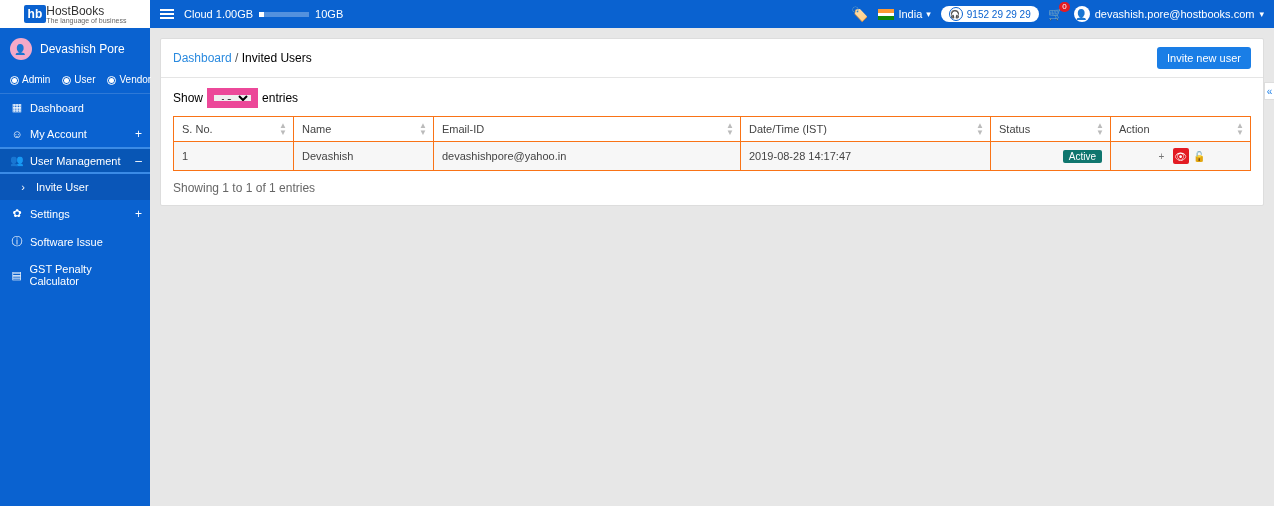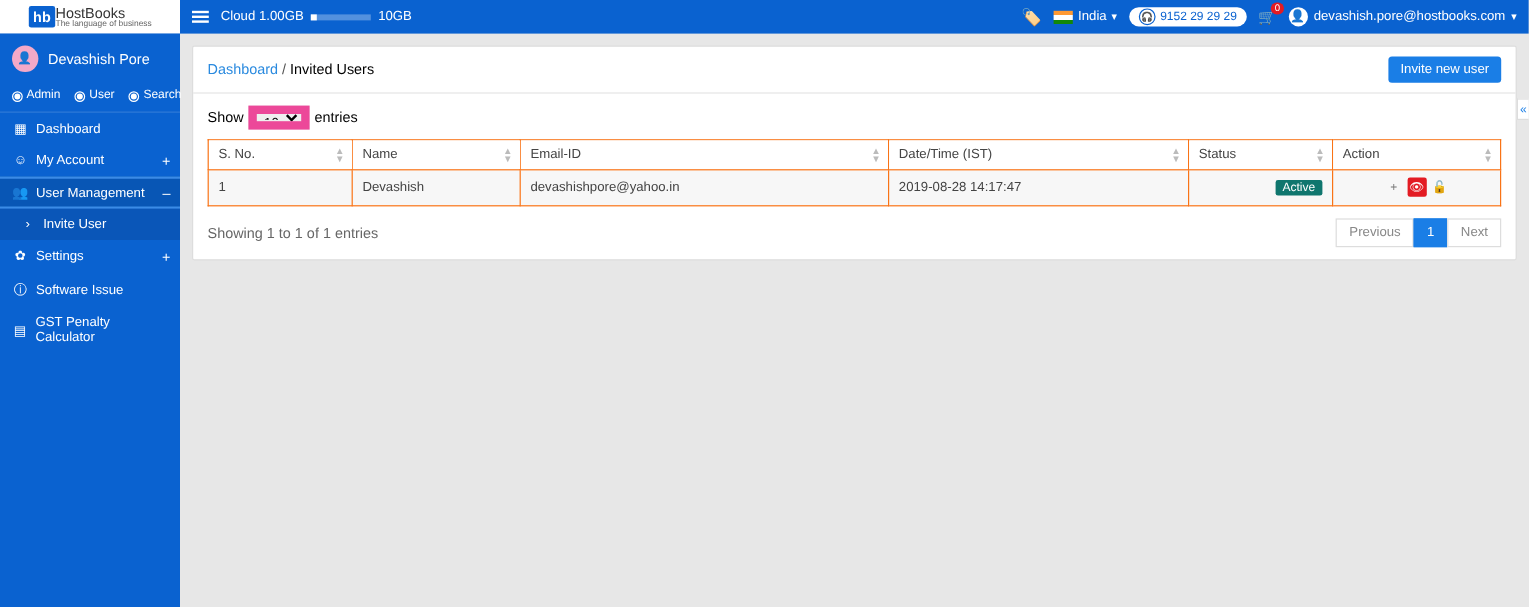--- a/index.html
+++ b/index.html
@@ -123,21 +123,21 @@
     <span class="role-item">
         <span class="radio sel"></span>
         <span>Admin</span>
       </span>
     <span class="role-item">
         <span class="radio sel"></span>
         <span>User</span>
       </span>
     <span class="role-item">
         <span class="radio sel"></span>
-        <span>Search</span>
+        <span>Vendor</span>
       </span>
   </div>
   <div class="side-item">
       <span class="ic">▦</span>
       <span>Dashboard</span>
     </div>
   <div class="side-item">
       <span class="ic">☺</span>
       <span>My Account</span>
       <span class="expander">+</span>
@@ -201,23 +201,18 @@
             <td style="text-align:center">
               <span class="act-ic act-plus">+</span>
               <span class="act-ic act-eye">👁</span>
               <span class="act-ic act-lock">🔓</span>
             </td>
           </tr>
         </tbody>
       </table>
       <div class="tbl-bottom">
         <span style="color:#666">Showing 1 to 1 of 1 entries</span>
-        <div class="pager">
-          <span class="pg-btn">Previous</span>
-          <span class="pg-btn cur">1</span>
-          <span class="pg-btn">Next</span>
-        </div>
       </div>
     </div>
   </div>
 </div>
 
 <div class="side-tab">«</div>
 
 </body></html>

